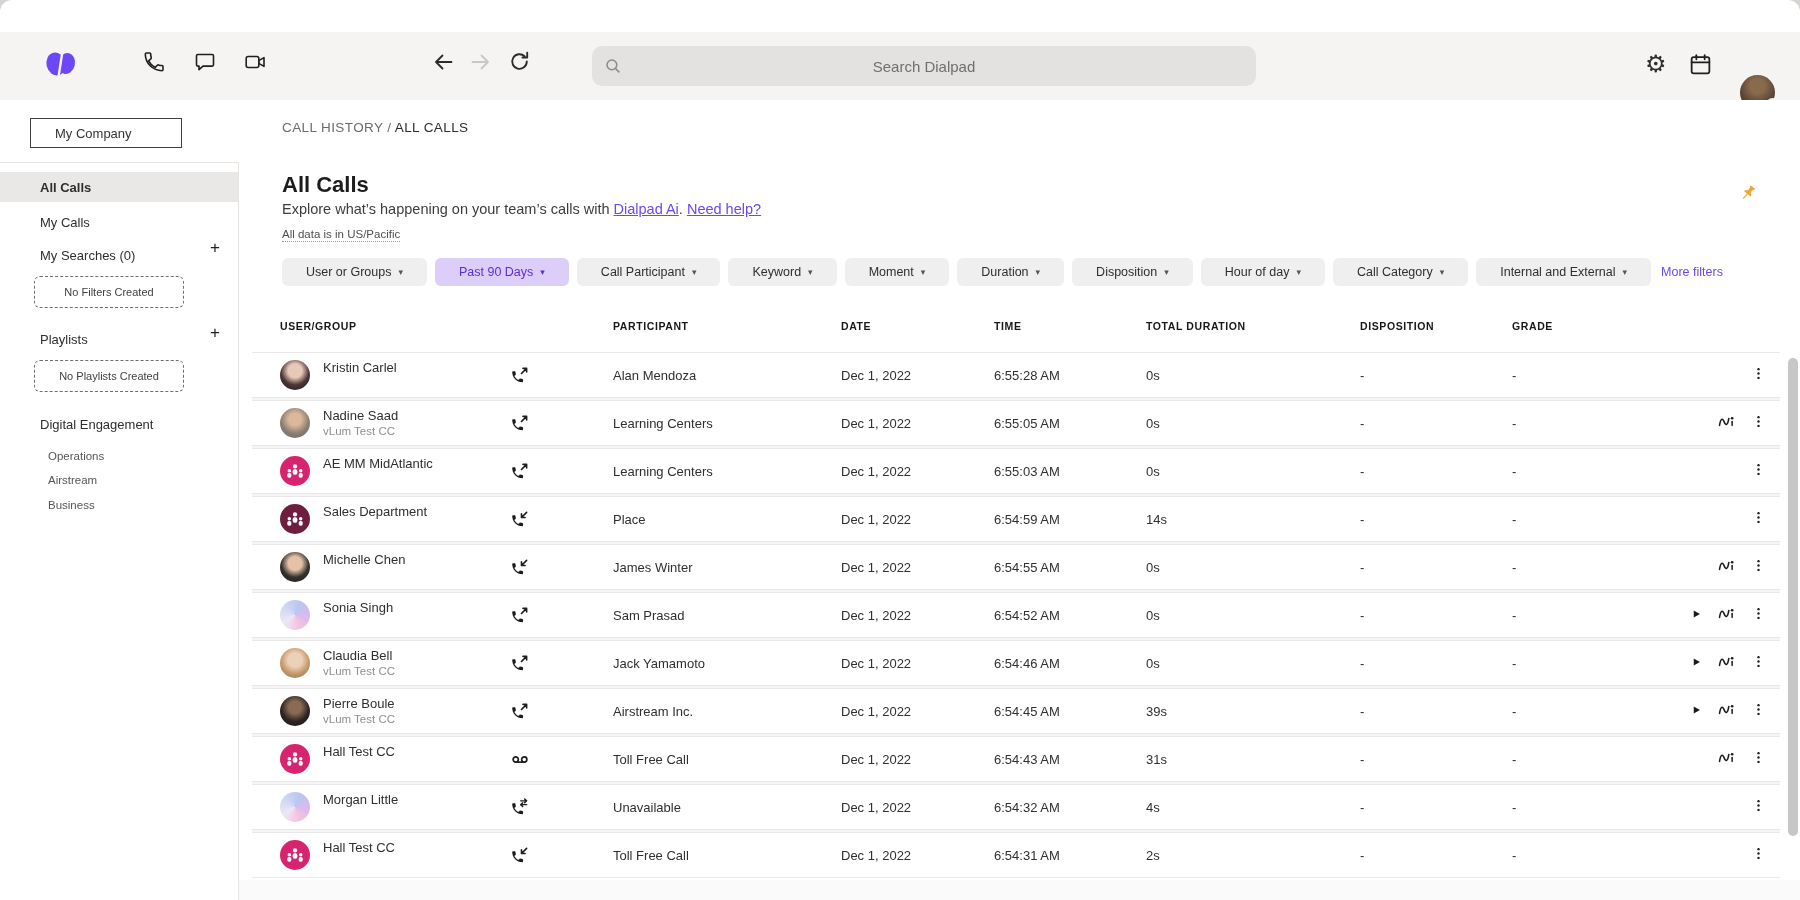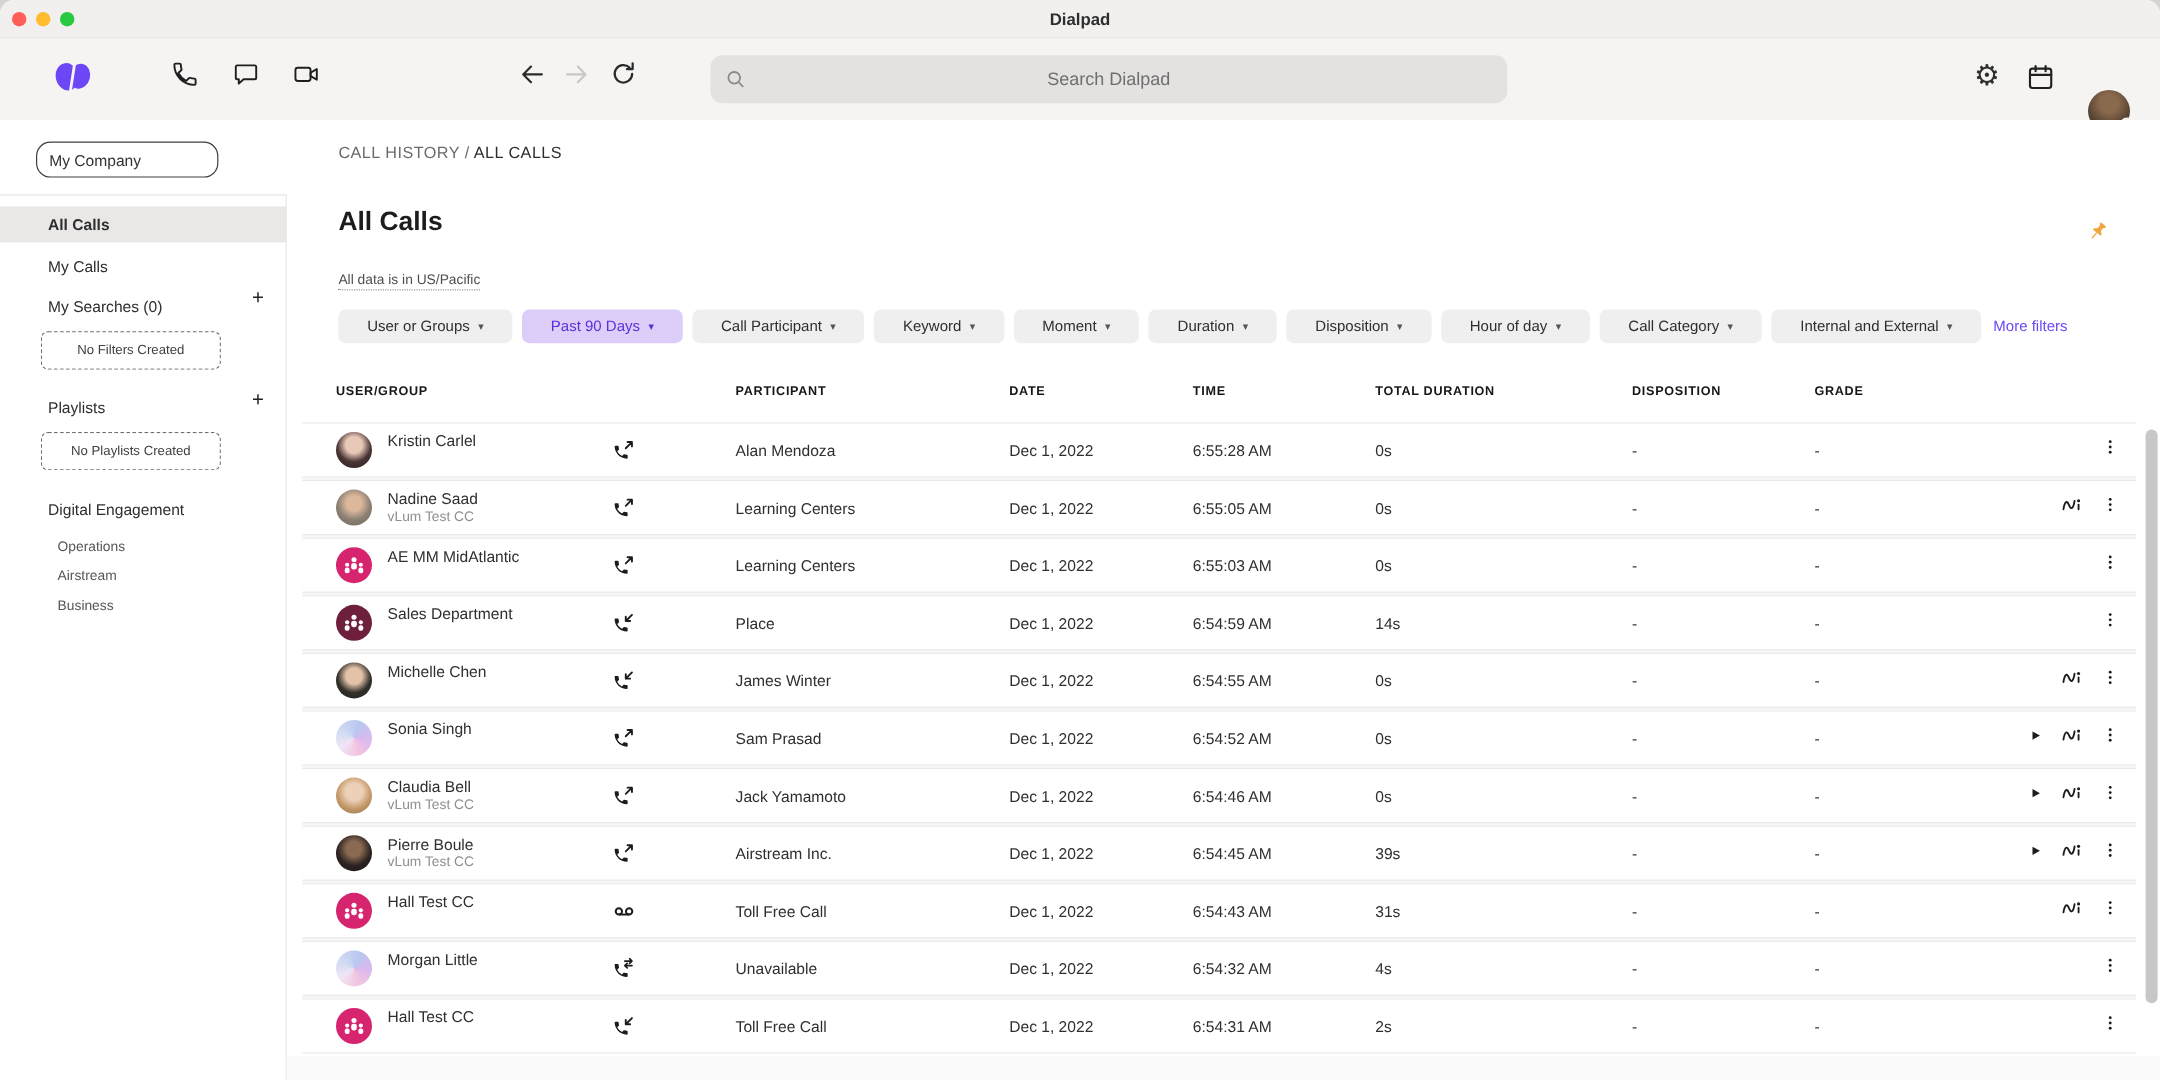--- a/index.html
+++ b/index.html
@@ -23,21 +23,21 @@
     font-size:15px;color:#6f6f6f;font-family:"Liberation Sans",sans-serif;}
   .search-pill input::placeholder{color:#6f6f6f;}
   .top-avatar{position:absolute;left:1740px;top:43px;width:35px;height:35px;border-radius:50%;
     background:radial-gradient(circle at 50% 32%,#8a6a4d 25%,#5a4534 60%,#3c2f24);}
   .presence-dot{position:absolute;left:1766px;top:66px;width:13px;height:13px;border-radius:50%;
     background:#30c963;border:2px solid #f5f4f3;}
   .gear-glyph{font-size:24px;color:#2f2f2f;line-height:1;}
   
   .sidebar{position:absolute;left:0;top:100px;bottom:0;width:239px;background:#fff;}
   .company-box{position:absolute;left:30px;top:18px;width:152px;height:30px;border:1.5px solid #3e3e3e;
-    border-radius:12px;display:flex;align-items:center;padding-left:10px;font-size:13px;color:#333;}
+    border-radius:0;display:flex;align-items:center;padding-left:24px;font-size:13px;color:#333;}
   .nav-item{position:absolute;left:0;right:0;height:30px;display:flex;align-items:center;
     padding-left:40px;font-size:13px;color:#2e2e2e;}
   .nav-item.selected{background:#e9e8e7;font-weight:bold;}
   .side-title{position:absolute;left:40px;font-size:13px;color:#2e2e2e;}
   .side-add{position:absolute;right:14px;width:20px;height:20px;font-size:17px;color:#222;
     display:flex;align-items:center;justify-content:center;}
   .dashed-box{position:absolute;left:34px;width:150px;height:32px;border:1.3px dashed #6e6e6e;
     border-radius:6px;display:flex;align-items:center;justify-content:center;font-size:11px;color:#3f3f3f;}
   .side-sub{position:absolute;left:48px;font-size:11.5px;color:#555;}
   .hdivider{position:absolute;left:0;top:162px;right:0;height:1px;background:#e7e5e3;}
@@ -91,28 +91,20 @@
   .call-ic{color:#1c1c1c;display:flex;align-items:center;}
   .actions{display:flex;align-items:center;justify-content:flex-end;gap:15px;padding-right:14px;color:#1c1c1c;}
   .bottom-strip{position:absolute;left:0;right:0;top:780px;bottom:0;background:#fafafa;}
   .scroll-thumb{position:absolute;left:1549px;top:258px;width:10px;height:478px;border-radius:5px;background:#c7c7c7;}
 </style>
 </head>
 <body>
 
 <div class="window">
 
-  <div class="titlebar">
-    <div class="traffic">
-      <span class="light" style="background:#ff5f57"></span>
-      <span class="light" style="background:#febc2e"></span>
-      <span class="light" style="background:#28c840"></span>
-    </div>
-    <div class="win-title">Dialpad</div>
-  </div>
 
   <div class="appbar">
     <div class="abs icon-btn" style="left:42px;top:14px">
       <svg width="38" height="36" viewBox="0 0 38 32">
         <g fill="#6d46f5">
           <ellipse cx="14" cy="16" rx="9.5" ry="11.5" transform="rotate(-14 14 16)"></ellipse>
           <ellipse cx="24.5" cy="15.5" rx="8.5" ry="10.5" transform="rotate(14 24.5 15.5)"></ellipse>
         </g>
         <line x1="20.5" y1="3" x2="16.5" y2="29" stroke="#f5f4f3" stroke-width="2.4"></line>
       </svg>
@@ -204,20 +196,23 @@
     </div>
 
     <div class="page-title">All Calls</div>
     <div class="pin">
       <svg width="20" height="22" viewBox="0 0 24 24">
         <g fill="#f2a33c" transform="rotate(40 12 12)">
           <path d="M8.6 2.8h6.8v1.8l-1.3 1v3.9l2.9 2.2v1.6H7v-1.6l2.9-2.2V5.6l-1.3-1z"></path>
           <rect x="11.3" y="13.3" width="1.4" height="7.6" rx="0.7"></rect>
         </g>
       </svg>
+    </div>
+    <div class="desc">
+      <span>Explore what’s happening on your team’s calls with </span><a>Dialpad Ai</a><span>. </span><a>Need help?</a>
     </div>
     <div class="tz-note">All data is in US/Pacific</div>
 
     <div class="chips">
         <div class="chip">
           <span>User or Groups</span>
           <span class="caret">▾</span>
         </div>
         <div class="chip active">
           <span>Past 90 Days</span>

